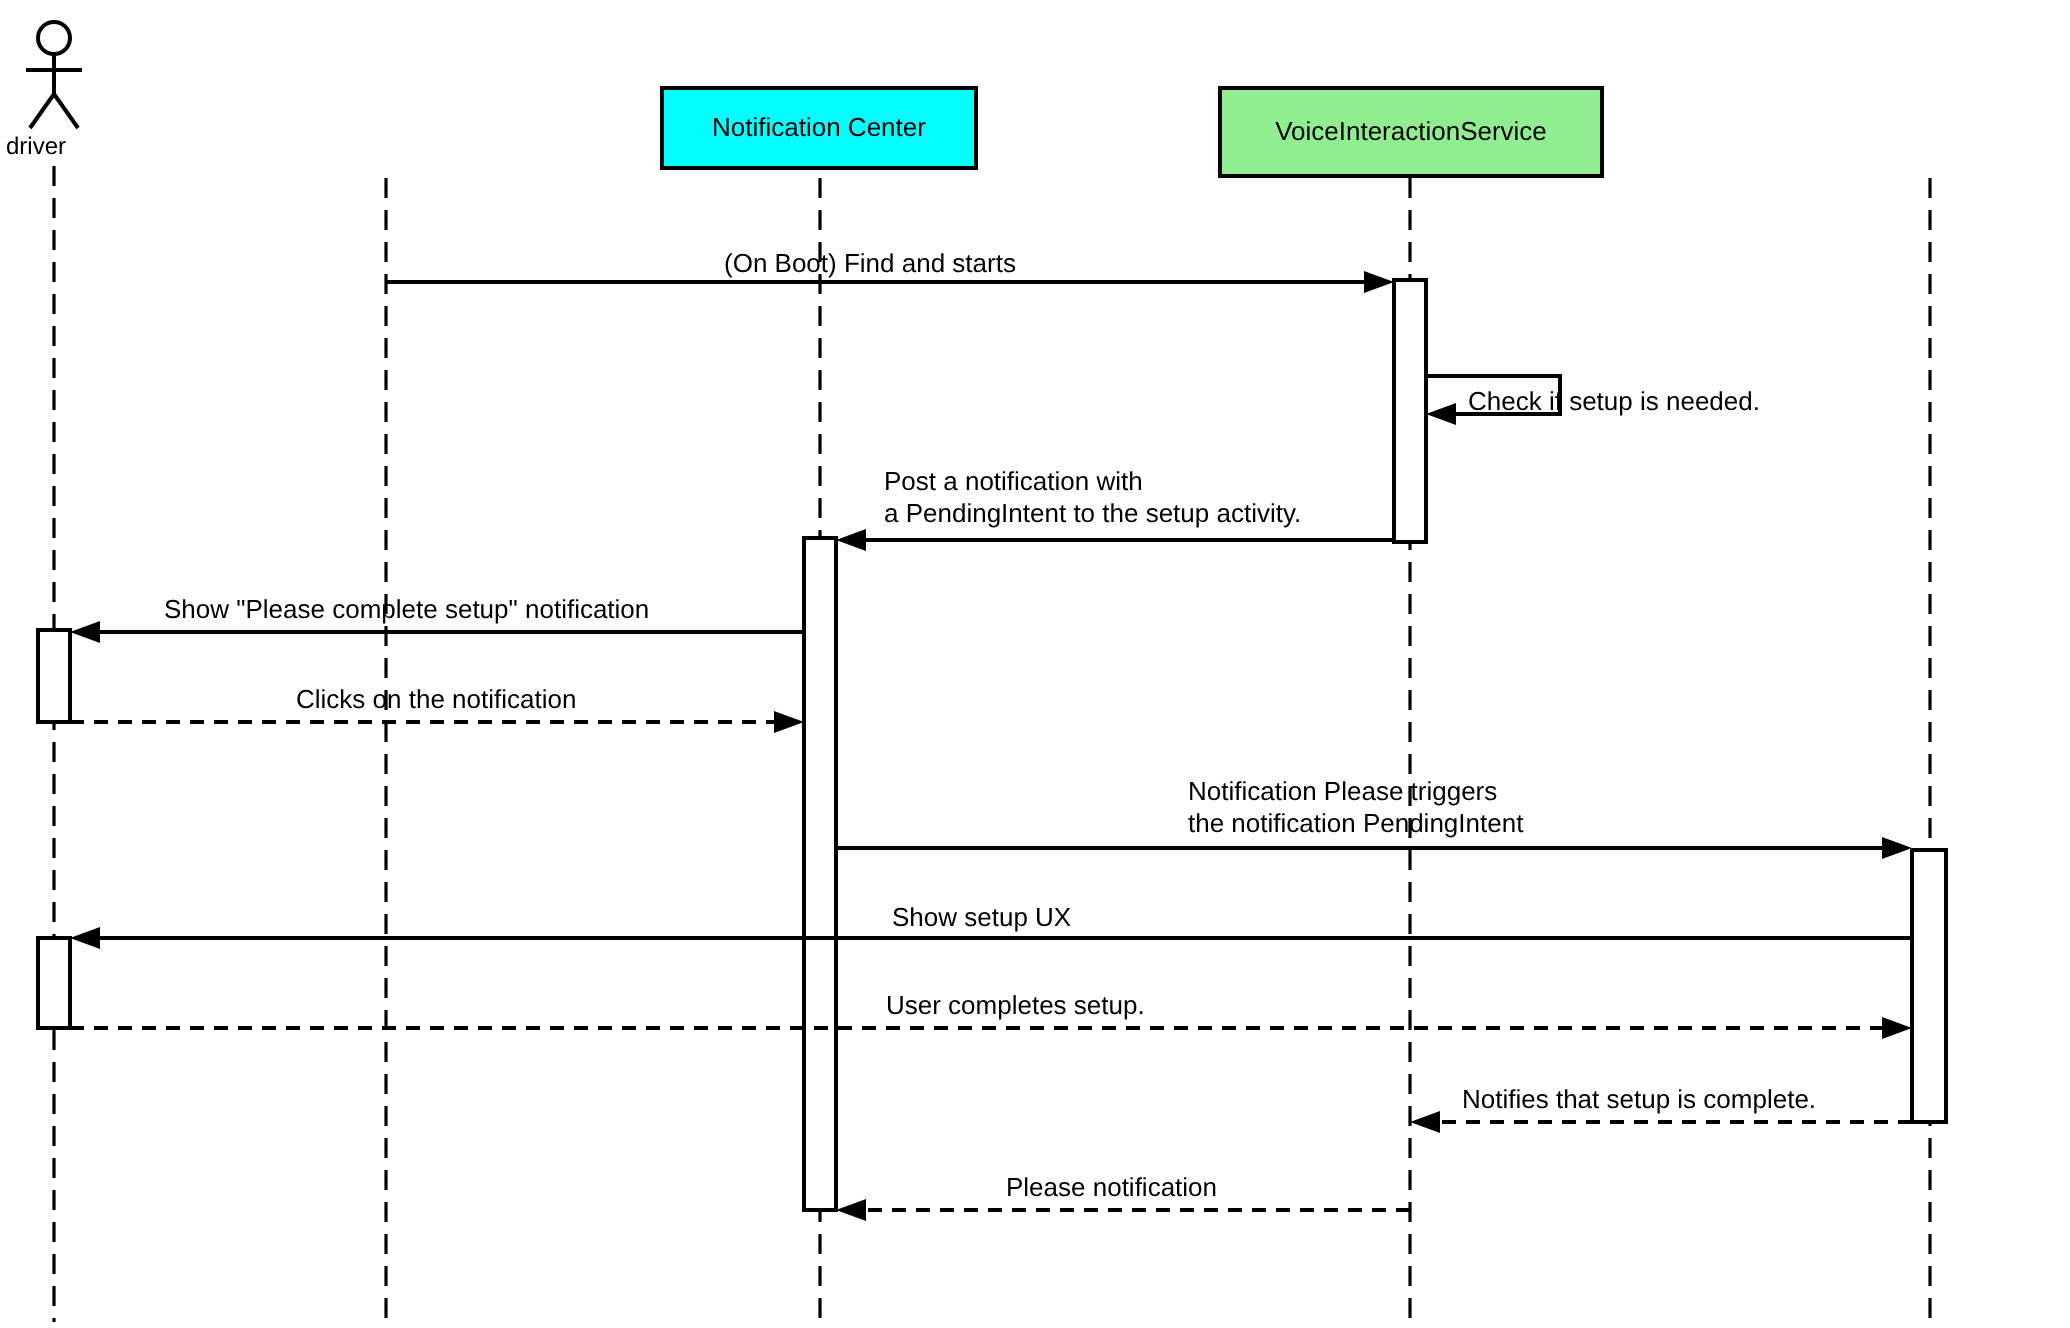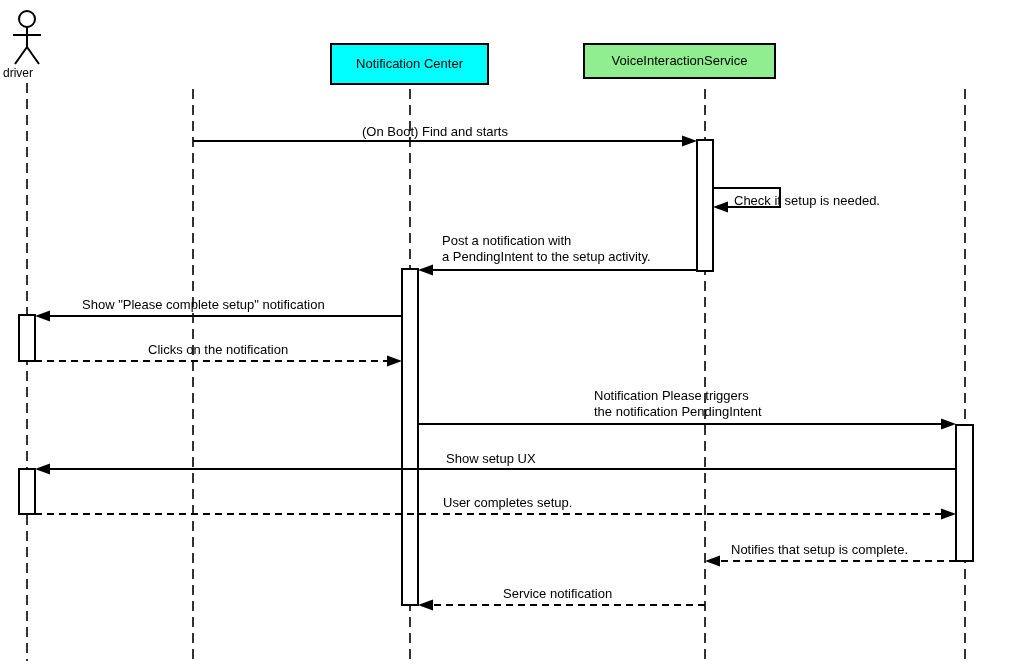--- a/index.html
+++ b/index.html
@@ -102,29 +102,29 @@
       <line class="dashed" x1="705" y1="605" x2="424" y2="605"></line>
       <polygon class="head" points="418,605 433,599.5 433,610.5"></polygon>
     </g>
   </svg>
 
   <div class="actor-label" style="left:3px;top:66px;width:48px;">driver</div>
 
 
   <div class="pbox cyan" style="left:330px;top:43px;width:159px;height:42px;">Notification Center</div>
 
-  <div class="pbox green" style="left:583px;top:43px;width:193px;height:36px;">VoiceInteractionService</div>
+  <div class="pbox green" style="left:609px;top:43px;width:193px;height:46px;">VoiceInteractionService</div>
 
 
   <div class="msg" style="left:362px;top:124px;">(On Boot) Find and starts</div>
   <div class="msg" style="left:734px;top:167px;margin-top:26px;">Check if setup is needed.</div>
   <div class="msg" style="left:442px;top:233px;">Post a notification with
 a PendingIntent to the setup activity.</div>
   <div class="msg" style="left:82px;top:297px;">Show "Please complete setup" notification</div>
   <div class="msg" style="left:148px;top:342px;">Clicks on the notification</div>
   <div class="msg" style="left:594px;top:388px;">Notification Please triggers
 the notification PendingIntent</div>
   <div class="msg" style="left:446px;top:451px;">Show setup UX</div>
   <div class="msg" style="left:423px;top:495px;margin-left:20px;">User completes setup.</div>
   <div class="msg" style="left:731px;top:542px;">Notifies that setup is complete.</div>
-  <div class="msg" style="left:503px;top:586px;">Service notification</div>
+  <div class="msg" style="left:503px;top:586px;">Please notification</div>
 
 </div>
 
 </body></html>

